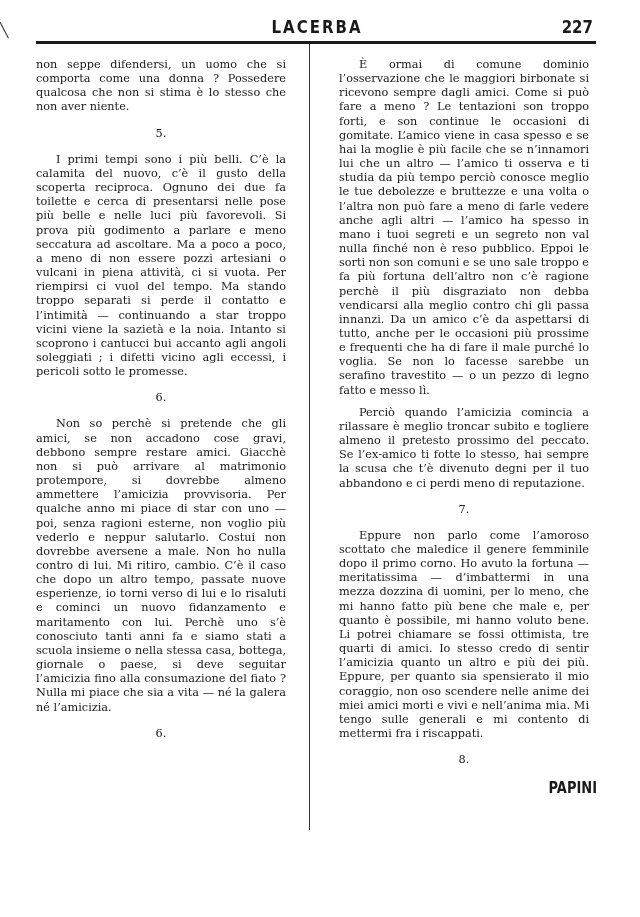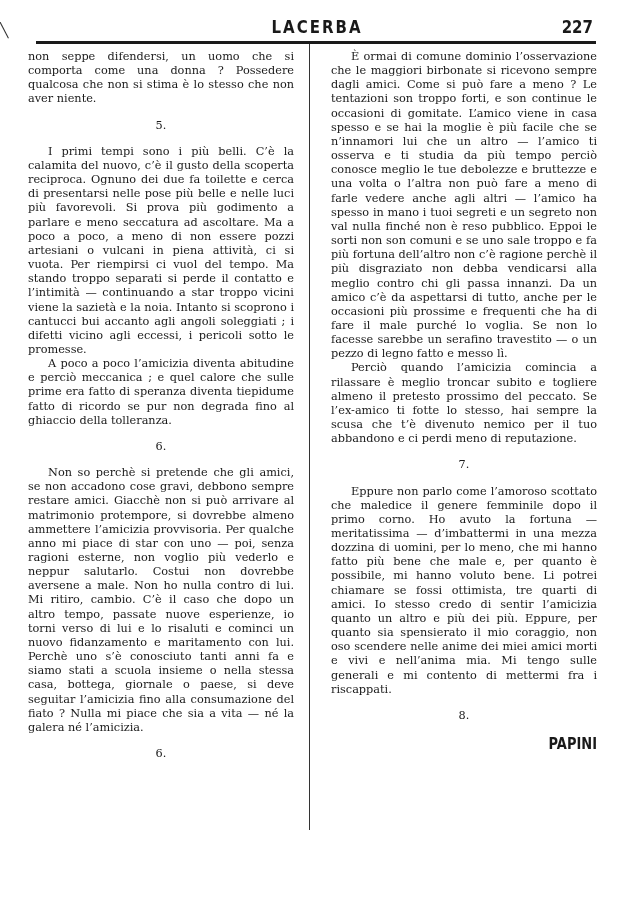--- a/index.html
+++ b/index.html
@@ -16,21 +16,21 @@
   }
   .page-number {
     position: absolute; right: 4px; top: 0; font-family: "DejaVu Sans", sans-serif;
     font-weight: bold; font-size: 15px; transform: scaleY(1.15);
   }
   .header-rule { position: absolute; left: 36px; top: 41px; width: 560px; height: 3px; background: #1a1a1a; }
   .col-divider { position: absolute; left: 309px; top: 44px; width: 1px; height: 786px; background: #333; }
   .column { position: absolute; top: 50px; width: 266px; font-size: 11.3px; line-height: 14.15px; text-align: justify; }
   .col-left { left: 28px; }
   .col-right { left: 331px; }
-  .column p { margin: 0; text-indent: 20px; hyphens: manual; }
+  .column p { margin: 8px; text-indent: 20px; hyphens: manual; }
   .column p.noindent { text-indent: 0; }
   .section-number { text-align: center; margin: 12px 0 12px 0; font-size: 11.3px; }
   .signature {
     text-align: right; font-family: "DejaVu Sans", sans-serif; font-weight: bold;
     font-size: 13px; margin-top: 14px; transform: scaleY(1.15); transform-origin: right;
   }
   .dialogue { text-indent: 20px; }
 </style>
 </head>
 <body>
@@ -41,26 +41,25 @@
   <div class="journal-title">LACERBA</div>
   <div class="page-number">227</div>
 </div>
 <div class="header-rule"></div>
 <div class="col-divider"></div>
 
 <div class="column col-left">
   <p class="noindent">non seppe difendersi, un uomo che si comporta come una donna ? Possedere qualcosa che non si stima è lo stesso che non aver niente.</p>
   <div class="section-number">5.</div>
   <p>I primi tempi sono i più belli. C’è la calamita del nuovo, c’è il gusto della scoperta reciproca. Ognuno dei due fa toilette e cerca di presentarsi nelle pose più belle e nelle luci più favorevoli. Si prova più godimento a parlare e meno seccatura ad ascoltare. Ma a poco a poco, a meno di non essere pozzi artesiani o vulcani in piena attività, ci si vuota. Per riempirsi ci vuol del tempo. Ma stando troppo separati si perde il contatto e l’intimità — continuando a star troppo vicini viene la sazietà e la noia. Intanto si scoprono i cantucci bui accanto agli angoli soleggiati ; i difetti vicino agli eccessi, i pericoli sotto le promesse.</p>
-  <p>A poco a poco l’amicizia diventa abitudine e perciò meccanica ; e quel calore che sulle prime era fatto di speranza diventa tiepidume fatto di ricordo se pur non degrada fino al ghiaccio della tolleranza.</p>
   <div class="section-number">6.</div>
   <p>Non so perchè si pretende che gli amici, se non accadono cose gravi, debbono sempre restare amici. Giacchè non si può arrivare al matrimonio protempore, si dovrebbe almeno ammettere l’amicizia provvisoria. Per qualche anno mi piace di star con uno — poi, senza ragioni esterne, non voglio più vederlo e neppur salutarlo. Costui non dovrebbe aversene a male. Non ho nulla contro di lui. Mi ritiro, cambio. C’è il caso che dopo un altro tempo, passate nuove esperienze, io torni verso di lui e lo risaluti e cominci un nuovo fidanzamento e maritamento con lui. Perchè uno s’è conosciuto tanti anni fa e siamo stati a scuola insieme o nella stessa casa, bottega, giornale o paese, si deve seguitar l’amicizia fino alla consumazione del fiato ? Nulla mi piace che sia a vita — né la galera né l’amicizia.</p>
   <div class="section-number">6.</div>
 </div>
 
 <div class="column col-right">
   <p>È ormai di comune dominio l’osservazione che le maggiori birbonate si ricevono sempre dagli amici. Come si può fare a meno ? Le tentazioni son troppo forti, e son continue le occasioni di gomitate. L’amico viene in casa spesso e se hai la moglie è più facile che se n’innamori lui che un altro — l’amico ti osserva e ti studia da più tempo perciò conosce meglio le tue debolezze e bruttezze e una volta o l’altra non può fare a meno di farle vedere anche agli altri — l’amico ha spesso in mano i tuoi segreti e un segreto non val nulla finché non è reso pubblico. Eppoi le sorti non son comuni e se uno sale troppo e fa più fortuna dell’altro non c’è ragione perchè il più disgraziato non debba vendicarsi alla meglio contro chi gli passa innanzi. Da un amico c’è da aspettarsi di tutto, anche per le occasioni più prossime e frequenti che ha di fare il male purché lo voglia. Se non lo facesse sarebbe un serafino travestito — o un pezzo di legno fatto e messo lì.</p>
-  <p>Perciò quando l’amicizia comincia a rilassare è meglio troncar subito e togliere almeno il pretesto prossimo del peccato. Se l’ex-amico ti fotte lo stesso, hai sempre la scusa che t’è divenuto nemico per il tuo abbandono e ci perdi meno di reputazione.</p>
+  <p>Perciò quando l’amicizia comincia a rilassare è meglio troncar subito e togliere almeno il pretesto prossimo del peccato. Se l’ex-amico ti fotte lo stesso, hai sempre la scusa che t’è divenuto degni per il tuo abbandono e ci perdi meno di reputazione.</p>
   <div class="section-number">7.</div>
   <p>Eppure non parlo come l’amoroso scottato che maledice il genere femminile dopo il primo corno. Ho avuto la fortuna — meritatissima — d’imbattermi in una mezza dozzina di uomini, per lo meno, che mi hanno fatto più bene che male e, per quanto è possibile, mi hanno voluto bene. Li potrei chiamare se fossi ottimista, tre quarti di amici. Io stesso credo di sentir l’amicizia quanto un altro e più dei più. Eppure, per quanto sia spensierato il mio coraggio, non oso scendere nelle anime dei miei amici morti e vivi e nell’anima mia. Mi tengo sulle generali e mi contento di mettermi fra i riscappati.</p>
   <div class="section-number">8.</div>
   <div class="signature">PAPINI</div>
 </div>
 
 </body></html>

